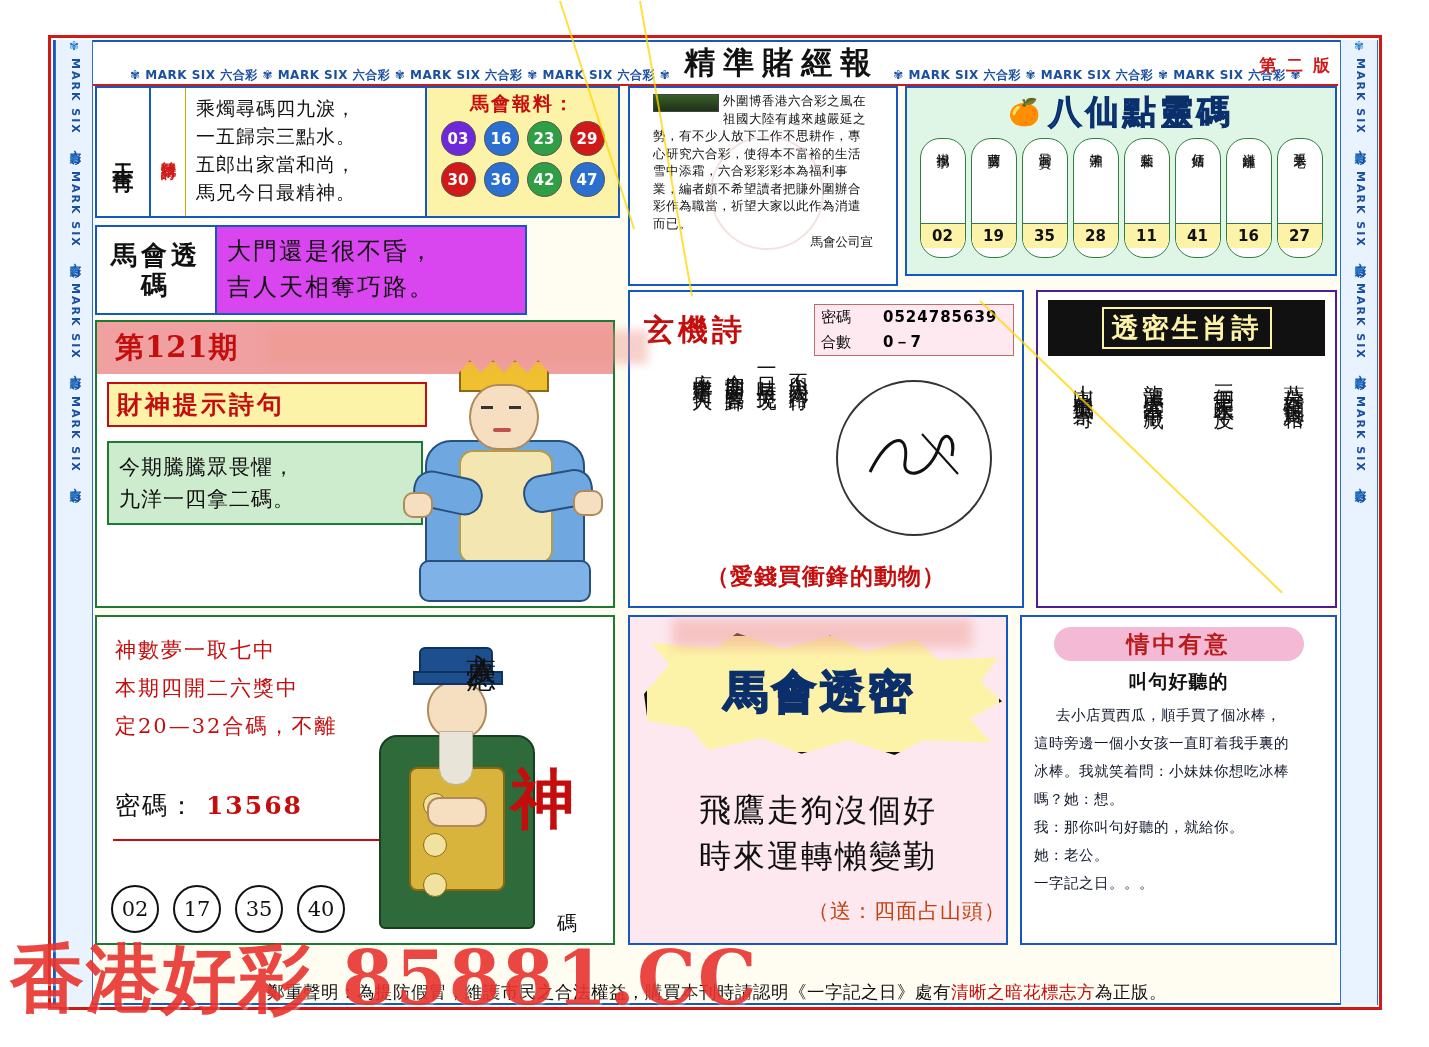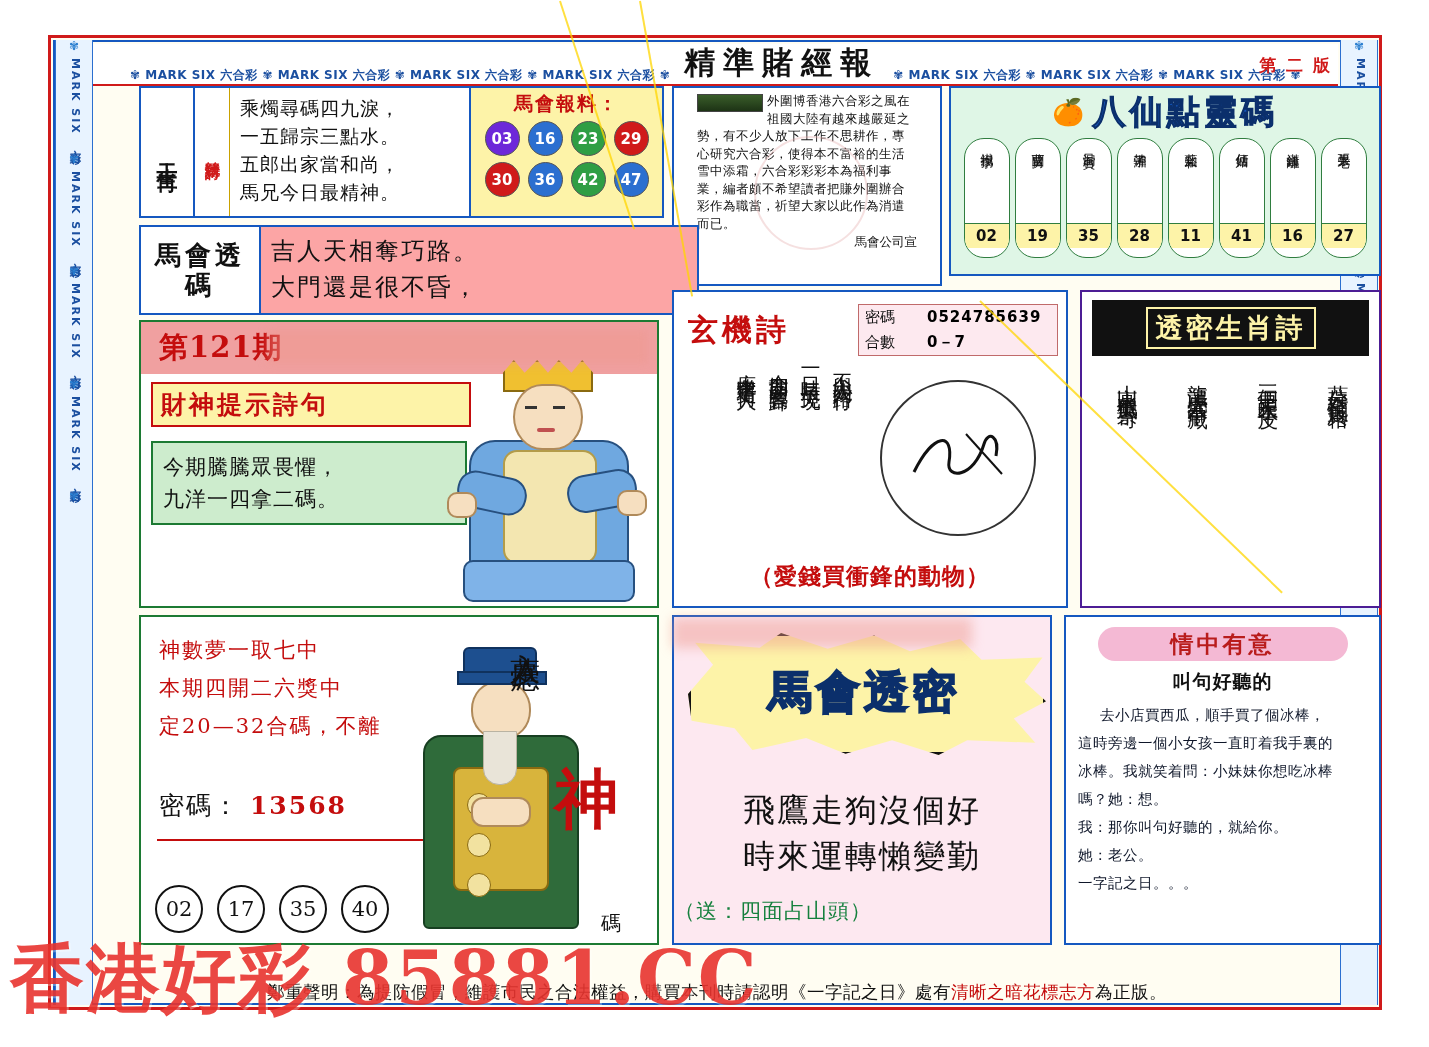--- a/index.html
+++ b/index.html
@@ -50,21 +50,21 @@
     font-family:"DejaVu Serif","Liberation Serif",serif;
     font-size:31px;font-weight:bold;color:#111;letter-spacing:8px;
     padding:0 14px;white-space:nowrap;
   }
   .edition{
     position:absolute;right:6px;top:10px;color:#d01a1a;font-size:17px;font-weight:bold;
     letter-spacing:2px;
   }
 
   
-  .box{position:absolute;box-sizing:border-box;margin-left:44px;}
+  .box{position:absolute;box-sizing:border-box;}
 
   
   #zodiacPoem{left:95px;top:86px;width:520px;height:132px;border:2px solid #1558c0;background:#fff;display:flex;}
   .zodiac-label{
     width:52px;background:#fff;border-right:2px solid #1558c0;
     display:flex;align-items:center;justify-content:center;
   }
   .zodiac-label .v{writing-mode:vertical-rl;font-size:21px;font-weight:bold;color:#111;letter-spacing:3px;
     font-family:"DejaVu Serif",serif;}
   .zodiac-sub{width:34px;display:flex;align-items:center;justify-content:center;border-right:1px solid #c9a100;}
@@ -104,21 +104,21 @@
     width:44px;border:1px solid #2f7d3f;border-radius:20px;background:#fff;
     display:flex;flex-direction:column;align-items:center;height:118px;overflow:hidden;
   }
   .imm .nm{writing-mode:vertical-rl;font-size:13px;color:#111;height:80px;margin-top:4px;letter-spacing:1px;}
   .imm .nu{
     width:100%;text-align:center;font-size:15px;font-weight:bold;color:#111;
     background:#fdf3a8;border-top:1px solid #2f7d3f;padding:3px 0;
   }
 
   
-  #matou{left:95px;top:225px;width:560px;height:90px;border:2px solid #1558c0;background:#fca5a5;display:flex;}
+  #matou{left:95px;top:225px;width:432px;height:90px;border:2px solid #1558c0;background:#d946ef;display:flex;}
   .matou-tag{
     width:118px;border-right:2px solid #1558c0;display:flex;align-items:center;justify-content:center;background:#fff;
   }
   .matou-tag .g{
     font-size:26px;font-weight:bold;color:#111;line-height:30px;text-align:center;
     font-family:"DejaVu Serif",serif;letter-spacing:4px;
   }
   .matou-lines{flex:1;padding:6px 10px;}
   .matou-lines div{font-size:24px;line-height:36px;color:#111;font-family:"DejaVu Serif",serif;letter-spacing:2px;}
 
@@ -203,21 +203,21 @@
   .burst .star{
     position:absolute;left:0;top:0;width:352px;height:116px;background:#fdf3a8;border:3px solid #111;
     clip-path:polygon(0% 50%,7% 26%,2% 8%,20% 12%,26% 0%,39% 13%,52% 2%,62% 15%,76% 5%,82% 22%,99% 20%,94% 40%,100% 56%,91% 70%,97% 90%,78% 88%,70% 100%,57% 88%,44% 99%,33% 86%,18% 96%,13% 78%,1% 72%);
   }
   .burst .t{
     position:absolute;left:0;top:30px;width:352px;text-align:center;font-size:44px;font-weight:bold;
     color:#1558c0;-webkit-text-stroke:2px #0b2f6b;letter-spacing:4px;font-family:"DejaVu Serif",serif;
   }
   .tm2-lines{position:absolute;left:0;top:170px;width:100%;text-align:center;}
   .tm2-lines div{font-size:32px;line-height:46px;color:#111;font-family:"DejaVu Serif",serif;letter-spacing:2px;}
-  .tm2-foot{position:absolute;left:0;bottom:18px;width:100%;text-align:left;font-size:21px;color:#15803d;font-family:Liberation Serif, serif;letter-spacing:1px;}
+  .tm2-foot{position:absolute;left:0;bottom:18px;width:100%;text-align:right;font-size:21px;color:#c2410c;font-family:Liberation Serif, serif;letter-spacing:1px;}
 
   
   #qing{left:1020px;top:615px;width:317px;height:330px;border:2px solid #1558c0;background:#fff;}
   .qing-hd{margin:10px auto 0;width:250px;height:34px;background:#f4b9d4;border-radius:17px;display:flex;align-items:center;justify-content:center;}
   .qing-hd .t{font-size:23px;font-weight:bold;color:#b91c1c;letter-spacing:3px;font-family:"DejaVu Serif",serif;}
   .qing-sub{text-align:center;font-size:19px;font-weight:bold;color:#111;margin-top:8px;font-family:"DejaVu Serif",serif;letter-spacing:1px;}
   .qing-body{padding:8px 12px 0;}
   .qing-body p{margin:0 0 4px;font-size:14.5px;line-height:24px;color:#0f172a;font-family:"DejaVu Serif",serif;letter-spacing:0.5px;}
   .qing-body p.ind{text-indent:22px;}
 
@@ -361,22 +361,22 @@
         <span class="nu">27</span>
       </div>
     </div>
   </div>
 
   <div class="box" id="matou">
     <div class="matou-tag">
       <div class="g">馬會透碼</div>
     </div>
     <div class="matou-lines">
+      <div>大門還是很不昏，</div>
       <div>吉人天相奪巧路。</div>
-      <div>大門還是很不昏，</div>
     </div>
   </div>
 
   <div class="box" id="caishen">
     <div class="qi-band">
       <span class="t">第121期</span>
     </div>
     <div class="hint-band">
       <span class="t">財神提示詩句</span>
     </div>

